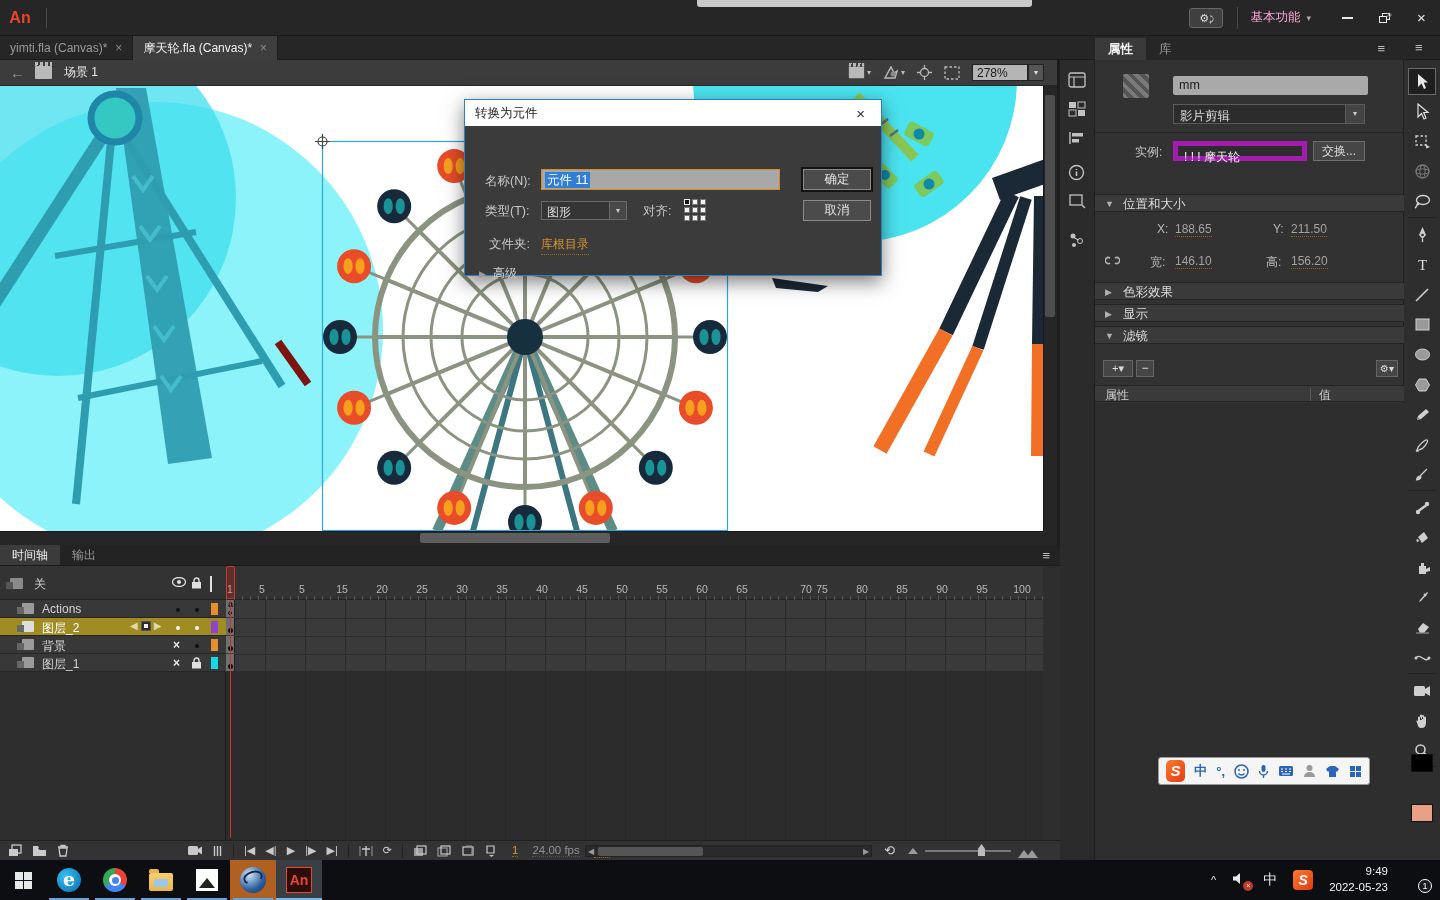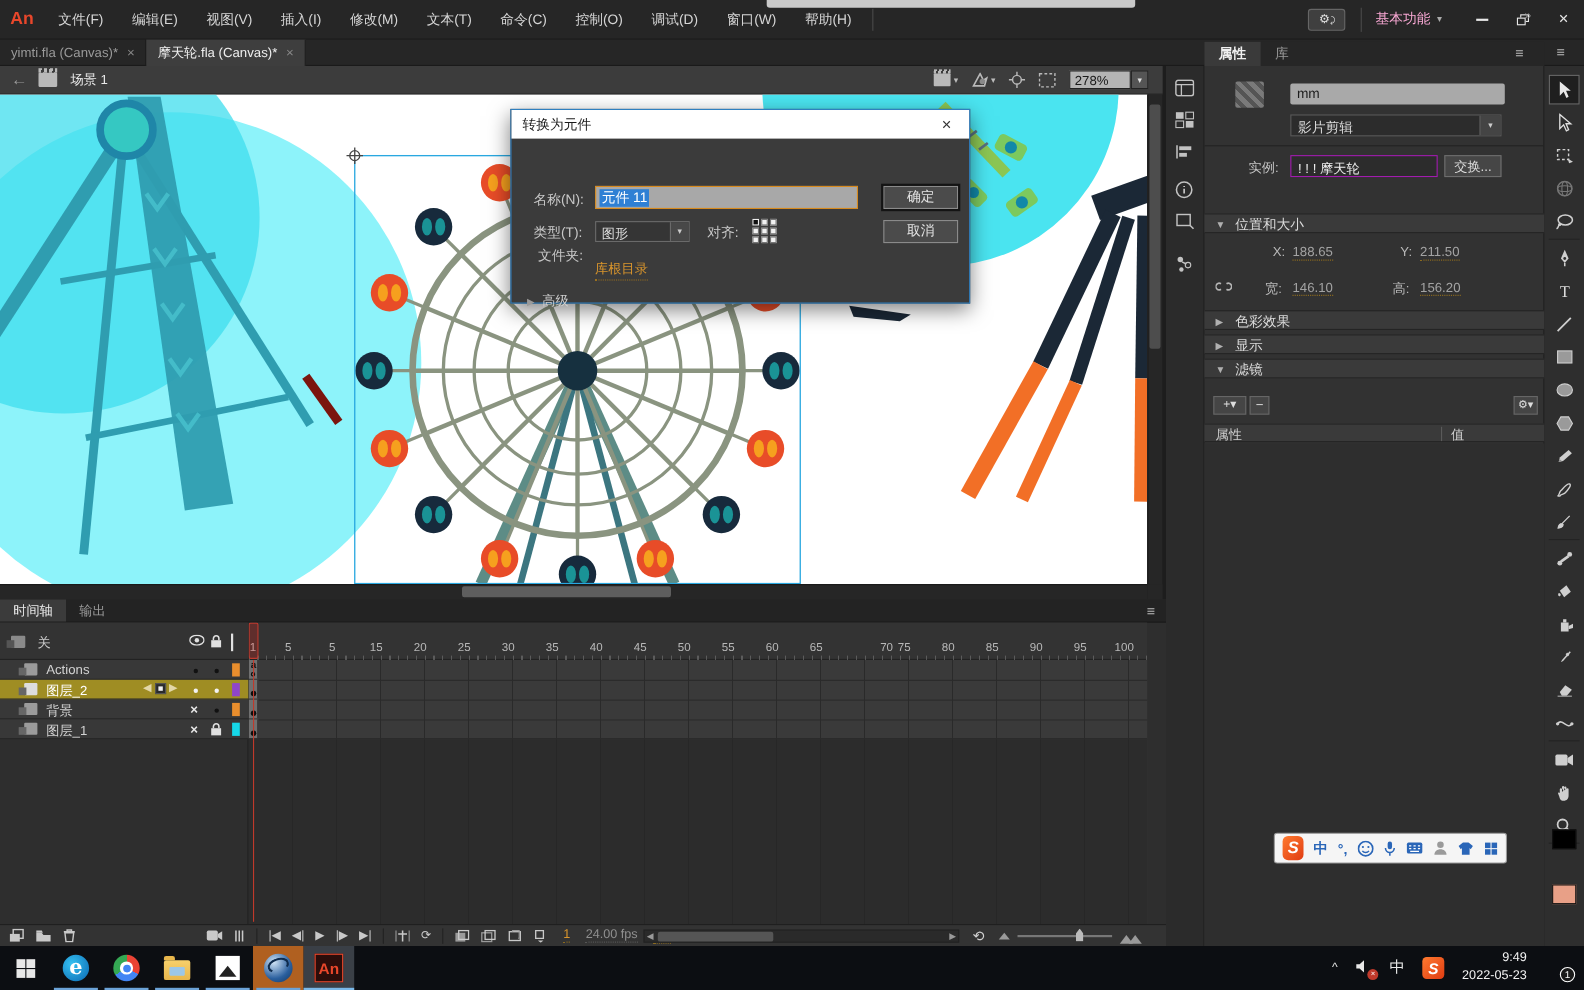--- a/index.html
+++ b/index.html
@@ -157,21 +157,21 @@
   #props-menu { right:18px; }
   .dock-chevron { position:absolute; top:-52px; color:#9a9a9a; font-size:11px; letter-spacing:-1px;}
   #mc-icon { position:absolute; left:28px; top:14px; width:26px; height:24px; background:#6a6a6a; border-radius:2px;
      background:repeating-linear-gradient(45deg,#7a7a7a 0 4px,#555 4px 8px);}
   #instance-name { position:absolute; left:78px; top:16px; width:195px; height:19px; background:#a9a9a9; border-radius:2px; color:#1c1c1c; padding:2px 6px; font-size:12.5px;}
   #symbol-select { position:absolute; left:78px; top:44px; width:192px; height:20px; background:#2c2c2c; border:1px solid #5a5a5a; display:flex;}
   #symbol-value { flex:1; color:#ddd; padding:3px 6px; font-size:12.5px;}
   #symbol-arrow { width:19px; background:#444; border-left:1px solid #5a5a5a; color:#ccc; font-size:8px; text-align:center; line-height:18px;}
   #props-div1 { position:absolute; left:0; top:72px; width:309px; height:1px; background:#242424;}
   #instance-label { position:absolute; left:40px; top:84px; color:#c6c6c6;}
-  #instance-box { position:absolute; left:78px; top:81px; width:134px; height:20px; background:#2c2c2c; border:1px solid #a21caf; color:#eee; padding:3px 6px; font-size:12px;}
+  #instance-box { position:absolute; left:78px; top:81px; width:134px; height:20px; background:#2c2c2c; border:5px solid #a21caf; color:#eee; padding:3px 6px; font-size:12px;}
   #swap-btn { position:absolute; left:218px; top:81px; width:52px; height:20px; background:#464646; border:1px solid #6e6e6e; color:#ddd; text-align:center; line-height:18px; font-size:12px;}
   .section-hdr { position:absolute; left:0; width:309px; height:18px; background:#3a3a3a; border-top:1px solid #242424; border-bottom:1px solid #242424; color:#dcdcdc; padding-left:28px; line-height:18px; font-size:12.5px;}
   .section-hdr .tri { position:absolute; left:10px; top:0; color:#b0b0b0; font-size:9px;}
   .pv-label { position:absolute; color:#b9b9b9; font-size:12px;}
   .pv-value { position:absolute; color:#a3a3a3; font-size:12px; border-bottom:1px dotted #8a6a20;}
   #link-icon { position:absolute; left:10px; top:194px; width:16px; height:14px; color:#b5b5b5; font-size:11px;}
   #filter-add { position:absolute; left:8px; top:300px; width:30px; height:17px; background:#454545; border:1px solid #666; color:#ddd; text-align:center; line-height:15px; font-size:11px;}
   #filter-del { position:absolute; left:41px; top:300px; width:18px; height:17px; background:#454545; border:1px solid #666; color:#ddd; text-align:center; line-height:14px;}
   #filter-opts { position:absolute; left:281px; top:300px; width:22px; height:17px; background:#454545; border:1px solid #666; color:#ddd; text-align:center; line-height:15px; font-size:10px;}
   #filter-thead { position:absolute; left:0; top:325px; width:309px; height:17px; background:#3a3a3a; border-top:1px solid #242424; border-bottom:1px solid #242424;}
@@ -231,33 +231,20 @@
   #sogou-logo { width:22px; height:22px; background:linear-gradient(135deg,#ff7a2f,#e03c12); border-radius:5px; color:#fff; font-weight:bold; font-style:italic; text-align:center; line-height:21px; font-size:15px;}
   .sg-item { color:#2a66b8; font-weight:bold; font-size:13px; display:flex; align-items:center;}
 </style>
 </head>
 <body>
 
 <div id="app">
 
   <div id="menubar" class="abs">
     <div id="an-logo">An</div>
-    <div id="menu-items" style="display: flex;">
-        <div class="menu-item">文件(F)</div>
-        <div class="menu-item">编辑(E)</div>
-        <div class="menu-item">视图(V)</div>
-        <div class="menu-item">插入(I)</div>
-        <div class="menu-item">修改(M)</div>
-        <div class="menu-item">文本(T)</div>
-        <div class="menu-item">命令(C)</div>
-        <div class="menu-item">控制(O)</div>
-        <div class="menu-item">调试(D)</div>
-        <div class="menu-item">窗口(W)</div>
-        <div class="menu-item">帮助(H)</div>
-      </div>
     <div id="menubar-sep"></div>
     <div id="menubar-right">
       <div id="workspace-gear">⚙<span style="font-size:8px;">⤸</span></div>
       <div id="workspace-sep"></div>
       <span id="workspace-switcher">基本功能</span>
       <span id="workspace-arrow">▾</span>
       <div class="win-btn">
           <span class="bar"></span>
         </div>
       <div class="win-btn">
@@ -500,21 +487,21 @@
           <i></i>
           <i></i>
           <i></i>
           <i></i>
           <i></i>
           <i></i>
           <i></i>
           <i></i>
       </div>
       <div class="dlg-btn" id="dlg-cancel">取消</div>
-      <span class="dlg-label" style="left:24px; top:98px;">文件夹:</span>
+      <span class="dlg-label" style="left:24px; top:110px;">文件夹:</span>
       <span id="dlg-folder-link">库根目录</span>
       <div id="dlg-advanced">
         <span class="tri">▶</span><span>高级</span>
       </div>
     </div>
   </div>
 
   <div id="timeline" class="abs">
     <div id="tl-tabs">
       <div class="tl-tab active">时间轴</div>

